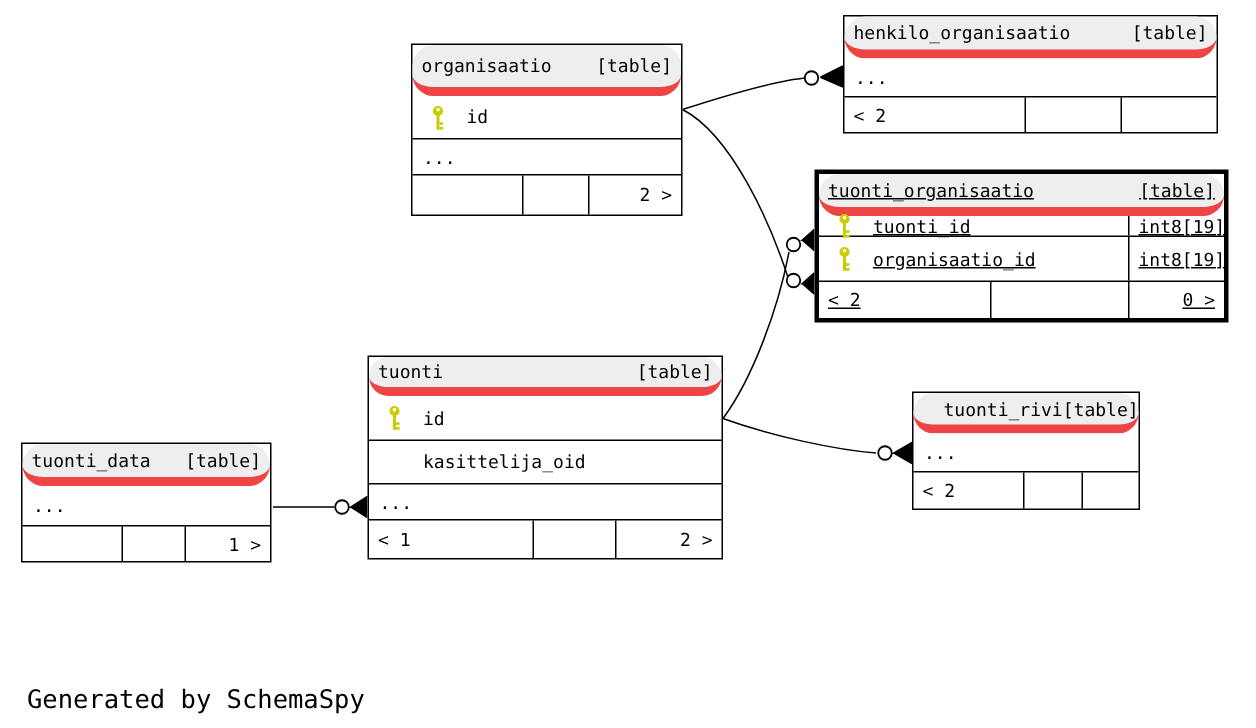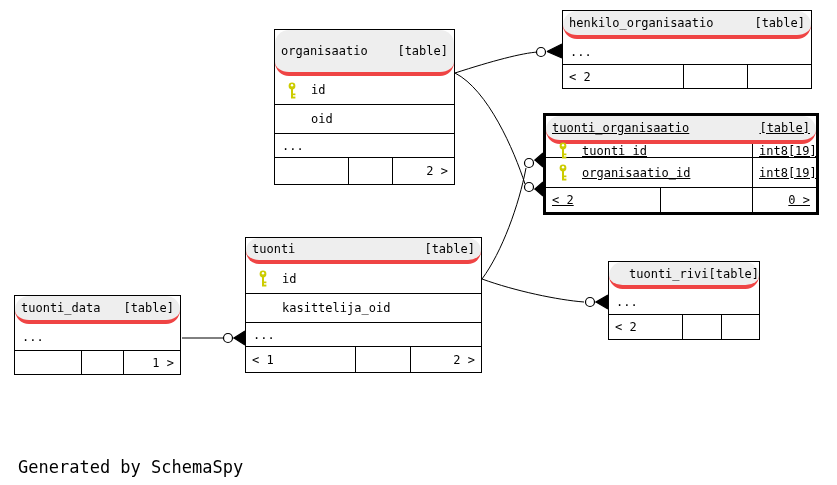--- a/index.html
+++ b/index.html
@@ -10,21 +10,21 @@
     font-family: "DejaVu Sans Mono", "Liberation Mono", monospace;
     font-size: 12px; color: #000;
   }
   svg.rels { position: absolute; left: 0; top: 0; z-index: 1; }
   .table {
     position: absolute; z-index: 2; background: #fff;
     border: 1px solid #000;
   }
   .table.hl { border: 3px solid #000; text-decoration: underline; }
   .hdr {
-    background: #eeeeee; border-bottom: 4px solid #ef4444;
+    background: #eeeeee; border-bottom: 6px solid #ef4444;
     display: flex; justify-content: space-between; align-items: center;
     padding: 0 6px; white-space: nowrap; border-radius: 14px;
   }
   .row {
     display: flex; align-items: center; border-bottom: 1px solid #000;
     white-space: nowrap;
   }
   .row:last-child, .frow:last-child { border-bottom: none; }
   .keyslot { width: 10px; height: 17px; flex: 0 0 auto; margin: 0 14px 0 12px; }
   .keyslot svg { display: block; }
@@ -76,39 +76,35 @@
       <g>
         <path d="M182,338 L223,338"></path>
         <path d="M245,331 L234,338 L245,338 M245,345 L234,338" stroke-width="1.2"></path>
         <polygon points="245,331 234,338 245,345" fill="#000" stroke="none"></polygon>
         <circle cx="228" cy="338" r="4.5" fill="#fff" stroke-width="1.2"></circle>
       </g>
     </g>
   </svg>
 
   <div class="table" style="left:274px;top:29px;width:181px">
-    <div class="hdr" style="height:46px">
+    <div class="hdr" style="height:34px">
       <span>organisaatio</span>
       <span>[table]</span>
     </div>
     <div class="row" style="height:29px">
       <span class="keyslot pk">
           <svg width="10" height="17" viewBox="0 0 10 17">
             <circle cx="5" cy="4" r="3.4" fill="currentColor"></circle>
             <circle cx="5" cy="3.2" r="1.2" fill="#fff"></circle>
             <rect x="4" y="6.5" width="2" height="10" fill="currentColor"></rect>
             <rect x="6" y="11.5" width="2.4" height="1.7" fill="currentColor"></rect>
             <rect x="6" y="14.6" width="2.4" height="1.9" fill="currentColor"></rect>
           </svg>
         </span>
       <span>id</span>
-    </div>
-    <div class="row" style="height:29px">
-      <span class="keyslot"></span>
-      <span>oid</span>
     </div>
     <div class="row dots" style="height:24px">
       <span>...</span>
     </div>
     <div class="frow" style="height:26px">
       <div class="fcell" style="flex:0 0 73px"></div>
       <div class="fcell" style="flex:0 0 44px"></div>
       <div class="fcell r" style="flex:1">2 &gt;</div>
     </div>
   </div>

